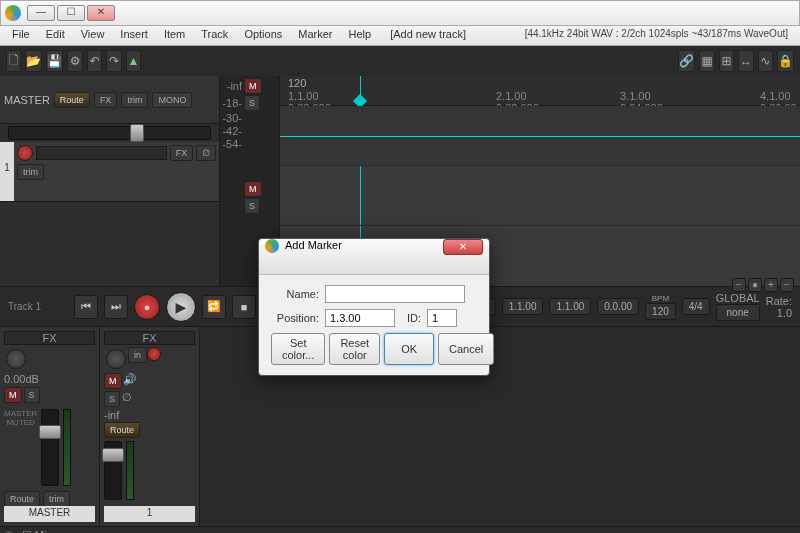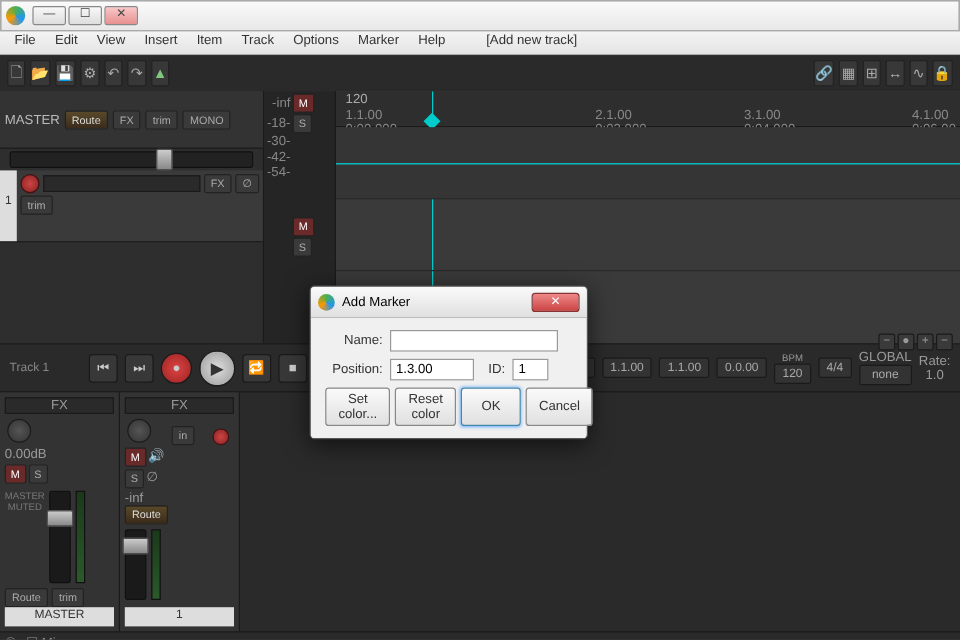--- a/index.html
+++ b/index.html
@@ -55,21 +55,21 @@
 .mixstrip{width:100px;background:#333;border-right:1px solid #1a1a1a;padding:4px;display:flex;flex-direction:column;gap:2px;color:#999;font-size:9px}
 .mixstrip .fx{height:14px;background:#2a2a2a;border:1px solid #1a1a1a;text-align:center;line-height:12px}
 .mixstrip .knob{width:20px;height:20px;border-radius:50%;background:radial-gradient(#555,#333);border:1px solid #1a1a1a;margin:2px}
 .mixstrip .fader-area{flex:1;display:flex;gap:4px;padding:4px 0}
 .vfader{width:18px;background:#1a1a1a;border:1px solid #111;position:relative;border-radius:2px}
 .vfader .vknob{position:absolute;width:22px;height:14px;background:linear-gradient(#ccc,#888);border:1px solid #555;border-radius:2px;left:-3px;top:20%}
 .vmeter{width:8px;background:linear-gradient(#1a3a1a,#2a5a2a);border:1px solid #111}
 .mixstrip .label{height:16px;background:#ddd;color:#333;text-align:center;line-height:14px;font-size:10px}
 .statusbar{height:18px;background:#2a2a2a;border-top:1px solid #1a1a1a;display:flex;align-items:center;padding:0 4px;color:#999;font-size:10px;gap:8px}
 .dialog{position:absolute;left:258px;top:238px;width:232px;background:#f0f0f0;border:1px solid #555;border-radius:4px;box-shadow:0 4px 20px rgba(0,0,0,.6)}
-.dlg-title{height:26px;background:linear-gradient(#fafafa,#e0e0e0);border-bottom:1px solid #bbb;display:flex;align-items:center;padding:0 6px;border-radius:4px 4px 0 0}
+.dlg-title{height:36px;background:linear-gradient(#fafafa,#e0e0e0);border-bottom:1px solid #bbb;display:flex;align-items:flex-start;padding:0 6px;border-radius:4px 4px 0 0}
 .dlg-title .icon{width:14px;height:14px;border-radius:50%;background:conic-gradient(#4caf50,#2196f3,#ff9800,#4caf50);margin-right:6px}
 .dlg-close{width:40px;height:16px;background:linear-gradient(#e88,#c44);border:1px solid #833;border-radius:3px;margin-left:auto;color:#fff;text-align:center;line-height:13px;font-size:10px}
 .dlg-body{padding:10px 12px}
 .dlg-row{display:flex;align-items:center;margin-bottom:6px;gap:6px}
 .dlg-row label{width:48px;text-align:right;color:#333}
 .dlg-row input{border:1px solid #999;padding:2px 4px;font-size:11px;background:#fff}
 .dlg-btns{display:flex;gap:4px;justify-content:flex-start;margin-top:6px}
 .dlg-btn{padding:3px 10px;background:linear-gradient(#fafafa,#e0e0e0);border:1px solid #888;border-radius:3px;color:#333;font-size:11px}
 .dlg-btn.ok{border:1px solid #48a;box-shadow:0 0 3px #6af;padding:3px 16px}
 .scrollers{position:absolute;right:6px;top:278px;display:flex;gap:2px}
@@ -90,21 +90,22 @@
 <div class="menubar">
   <span>File</span>
   <span>Edit</span>
   <span>View</span>
   <span>Insert</span>
   <span>Item</span>
   <span>Track</span>
   <span>Options</span>
   <span>Marker</span>
   <span>Help</span>
-  <span style="margin-left:18px">[Add new track]</span>
+  <span style="margin-left:3px">[Add new track]</span>
+  <span class="right">[44.1kHz 24bit WAV : 2/2ch 1024spls ~43/187ms WaveOut]</span>
 </div>
 
 <div class="toolbar">
   <div class="tbtn">🗋</div>
   <div class="tbtn">📂</div>
   <div class="tbtn">💾</div>
   <div class="tbtn">⚙</div>
   <div class="tbtn">↶</div>
   <div class="tbtn">↷</div>
   <div class="tbtn green">▲</div>
@@ -225,21 +226,21 @@
   <div class="tfield">0.0.00</div>
   <div style="text-align:center">
       <div style="font-size:8px">BPM</div>
       <div class="tfield">120</div>
     </div>
   <div class="tfield">4/4</div>
   <div style="text-align:center;font-size:8px">
       <div>GLOBAL</div>
       <div class="tfield">none</div>
     </div>
-  <div style="text-align:center;font-size:9px">
+  <div style="text-align:right;font-size:9px">
       <div>Rate:</div>
       <div>1.0</div>
     </div>
 </div>
 
 <div class="mixer">
   <div class="mixstrip">
     <div class="fx">FX</div>
     <div style="display:flex">
         <div class="knob"></div>
@@ -255,21 +256,21 @@
       <div class="vfader">
           <div class="vknob"></div>
         </div>
       <div class="vmeter"></div>
     </div>
     <div><span class="mbtn">Route</span> <span class="mbtn">trim</span></div>
     <div class="label">MASTER</div>
   </div>
   <div class="mixstrip">
     <div class="fx">FX</div>
-    <div style="display:flex;align-items:flex-end;gap:15px">
+    <div style="display:flex;align-items:flex-start;gap:0">
         <div class="knob"></div>
         <span class="mbtn">in</span>
         <div class="rec-btn" style="width:14px;height:14px"></div>
       </div>
     <div style="display:flex;gap:2px">
         <span class="mbtn mute">M</span>
         <span>🔊</span>
       </div>
     <div style="display:flex;gap:2px">
         <span class="mbtn solo">S</span>

